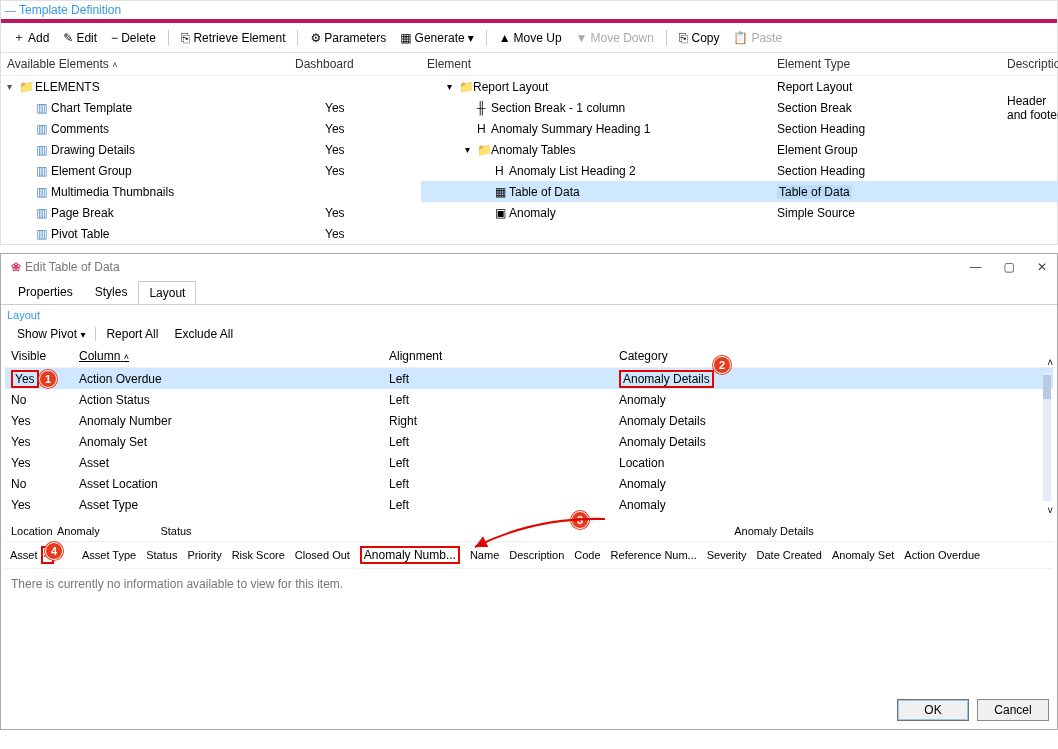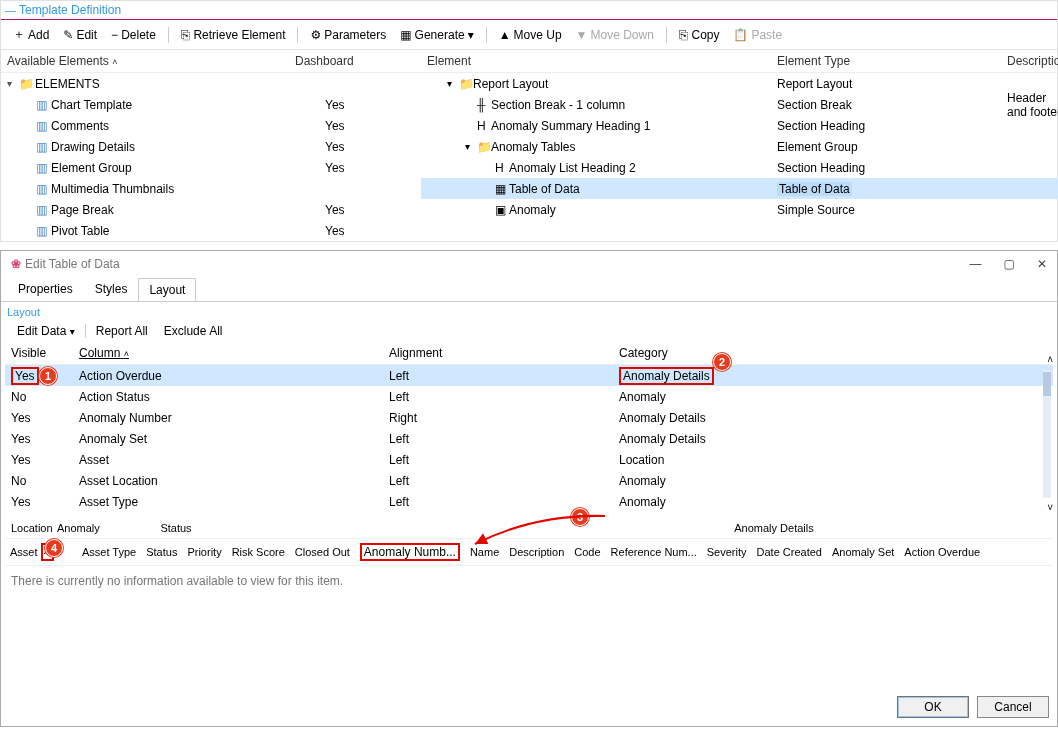--- a/index.html
+++ b/index.html
@@ -1,18 +1,18 @@
 <!DOCTYPE html>
 <html><head>
 <meta charset="utf-8">
 <style>
   * { box-sizing: border-box; font-family: "Segoe UI", Tahoma, sans-serif; font-size: 12px; }
   body { margin: 0; padding: 0; background: #fff; color: #000; width: 1058px; }
   .template-def { border: 1px solid #e0e0e0; }
-  .td-title { color: #3399e6; padding: 2px 4px; border-bottom: 1px solid #be185d;}
+  .td-title { color: #3399e6; padding: 2px 4px; border-bottom: 4px solid #be185d;}
   .td-title::before { content:"— "; font-size:11px; }
   .toolbar { display:flex; gap:2px; padding:4px 6px; border-bottom:1px solid #e0e0e0; align-items:center; }
   .toolbar .btn { display:inline-flex; align-items:center; gap:3px; padding:2px 6px; cursor:pointer; }
   .toolbar .sep { width:1px; height:16px; background:#ccc; margin:0 4px;}
   .toolbar .disabled { color:#aaa; }
   .td-body { display:flex; }
   .panel { flex:1; }
   .panel-header { display:flex; padding:4px 6px; color:#333; border-bottom:1px solid #eee; }
   .panel-header .col { flex:1; }
   .tree-row { display:flex; align-items:center; padding:0px 6px; height:21px; }
@@ -269,21 +269,21 @@
     </span>
   </div>
   <div class="tabs">
     <div class="tab">Properties</div>
     <div class="tab">Styles</div>
     <div class="tab active">Layout</div>
   </div>
   <div class="tabpanel" style="position:relative;">
     <div class="layout-title">Layout</div>
     <div class="layout-toolbar">
-      <span class="lbtn"><span>Edit Data</span> <span style="font-size:10px;">▾</span></span>
+      <span class="lbtn"><span>Show Pivot</span> <span style="font-size:10px;">▾</span></span>
       <span class="sep" style="width:1px;height:14px;background:#ccc;"></span>
       <span class="lbtn">Report All</span>
       <span class="lbtn">Exclude All</span>
     </div>
     <div class="grid">
       <div class="grid-header">
         <span class="gh vis">Visible</span>
         <span class="gh colu"><span>Column</span> <span style="font-size:9px;">˄</span></span>
         <span class="gh align">Alignment</span>
         <span class="gh cat">Category</span>

